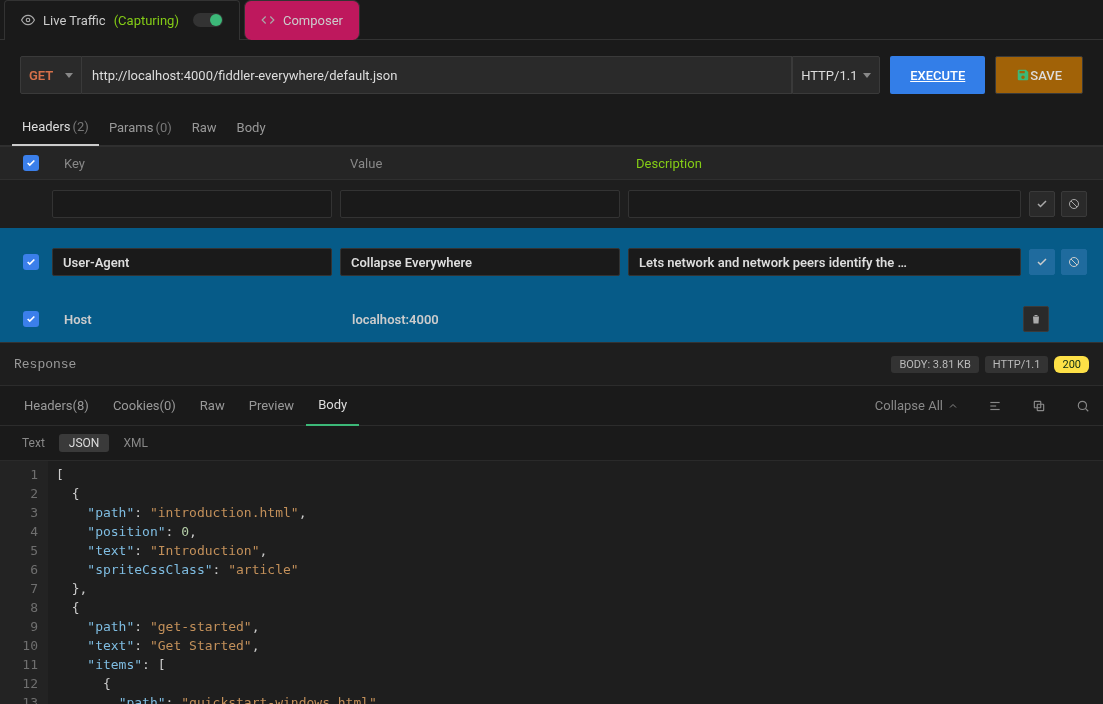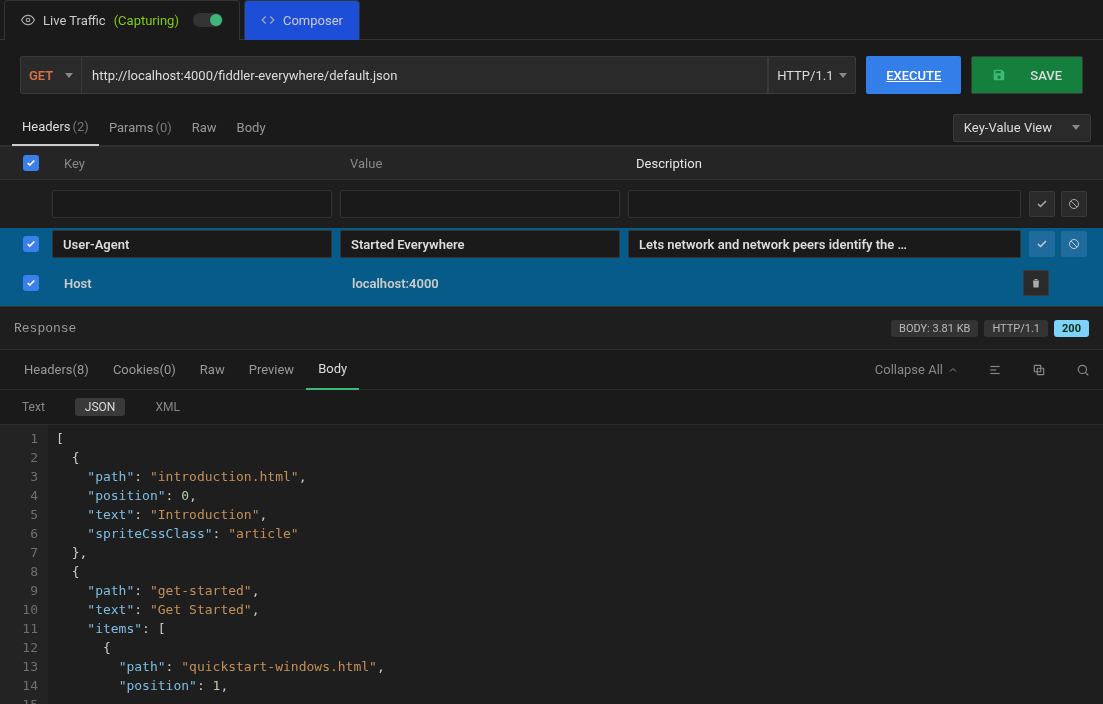--- a/index.html
+++ b/index.html
@@ -1,79 +1,79 @@
 <!DOCTYPE html>
 <html><head>
 <meta charset="utf-8">
 <style>
 * { box-sizing: border-box; margin: 0; padding: 0; }
 body { font-family: -apple-system, BlinkMacSystemFont, "Segoe UI", Roboto, sans-serif; background: #1a1a1a; color: #ccc; font-size: 13px; width: 1103px; height: 704px; overflow: hidden; }
 
 
 .topbar { display: flex; align-items: center; height: 40px; border-bottom: 1px solid #333; background: #1a1a1a; }
 .top-tab { display: flex; align-items: center; gap: 8px; padding: 0 16px; height: 40px; border: 1px solid #333; border-bottom: none; border-radius: 4px 4px 0 0; margin-left: 4px; cursor: pointer; background: #1a1a1a; }
-.top-tab.active { background: #1d4ed8; }
+.top-tab.active { background: #be185d; border-radius: 7px; }
 .top-tab .ico { width: 14px; height: 14px; display: inline-flex; align-items: center; justify-content: center; }
 .capturing { color: #84cc16; }
 .toggle { position: relative; width: 30px; height: 14px; border-radius: 7px; background: #333; display: inline-block; margin-left: 6px; }
 .toggle::after { content: ""; position: absolute; right: 1px; top: 1px; width: 12px; height: 12px; border-radius: 50%; background: #3cb878; }
 
 
 .reqbar { display: flex; gap: 10px; padding: 16px 20px; align-items: center; }
 .method { width: 62px; height: 38px; background: #2a2a2a; border: 1px solid #3a3a3a; display: flex; align-items: center; justify-content: space-between; padding: 0 8px; border-radius: 2px 0 0 2px; color: #d6704a; font-weight: 600; }
 .urlbox { flex: 1; height: 38px; background: #2a2a2a; border: 1px solid #3a3a3a; border-left: none; display: flex; align-items: center; padding: 0 10px; color: #ddd; }
 .httpver { width: 88px; height: 38px; background: #2a2a2a; border: 1px solid #3a3a3a; display: flex; align-items: center; justify-content: space-between; padding: 0 8px; color: #ddd; border-radius: 0 2px 2px 0; }
 .btn { height: 38px; padding: 0 20px; display: flex; align-items: center; justify-content: center; border-radius: 2px; font-weight: 500; cursor: pointer; }
 .btn-exec { background: #337ee8; color: #fff; text-decoration: underline; }
-.btn-save { background: #15803d; border: 1px solid #3a3a3a; color: #ddd; gap: 24px; }
+.btn-save { background: #a16207; border: 1px solid #3a3a3a; color: #ddd; gap: 0; }
 .save-ico { color: #3cb878; }
 
 
 .subtabs { display: flex; align-items: center; height: 36px; padding: 0 12px; border-bottom: 1px solid #2f2f2f; }
 .subtabs .tab { padding: 0 10px; height: 36px; display: flex; align-items: center; cursor: pointer; color: #999; }
 .subtabs .tab.active { border-bottom: 2px solid #ccc; color: #ddd; }
 .subtabs .cnt { color: #777; margin-left: 2px; }
 .kvview { margin-left: auto; height: 28px; background: #2a2a2a; border: 1px solid #3a3a3a; display: flex; align-items: center; padding: 0 10px; gap: 20px; border-radius: 2px; color: #ddd; }
 
 
 .grid-head { display: flex; height: 34px; align-items: center; background: #252525; border-top: 1px solid #2f2f2f; border-bottom: 1px solid #2f2f2f; padding-left: 10px; }
 .ckcell { width: 42px; display: flex; justify-content: center; }
 .ck { width: 16px; height: 16px; border-radius: 3px; background: #3b7fea; display: inline-flex; align-items: center; justify-content: center; }
 .col-key { width: 286px; padding-left: 12px; color: #888; }
 .col-val { width: 286px; padding-left: 12px; color: #888; }
-.col-desc { flex: 1; padding-left: 12px; color: #e5e5e5; }
+.col-desc { flex: 1; padding-left: 12px; color: #84cc16; }
 .col-act { width: 168px; }
 
-.grid-row { display: flex; align-items: center; padding: 2px 10px; }
+.grid-row { display: flex; align-items: center; padding: 20px 10px; }
 .grid-row.blank { background: #1e1e1e; padding: 10px; }
 .grid-row.sel { background: #065b88; }
 .cell-input { height: 28px; background: #1a1a1a; border: 1px solid #333; border-radius: 2px; padding: 0 10px; color: #ddd; display: flex; align-items: center; overflow: hidden; white-space: nowrap; text-overflow: ellipsis; }
 .cell-key { width: 280px; margin-right: 8px; }
 .cell-val { width: 280px; margin-right: 8px; }
 .cell-desc { flex: 1; margin-right: 8px; }
 .act-btn { width: 26px; height: 26px; background: #2a2a2a; border: 1px solid #3a3a3a; display: inline-flex; align-items: center; justify-content: center; border-radius: 2px; margin-right: 6px; cursor: pointer; color: #aaa; }
 .grid-row.sel .cell-input { font-weight: 600; }
 .grid-row.sel .act-btn { background: #1f6b9e; border-color: #1f6b9e; }
 
 
 .resp-head { display: flex; align-items: center; height: 44px; padding: 0 14px; border-top: 1px solid #333; border-bottom: 1px solid #2c2c2c; background: #1e1e1e; }
 .resp-title { color: #999; font-family: Liberation Mono, monospace; }
 .resp-head .spacer { flex: 1; }
 .pill { padding: 2px 8px; border-radius: 3px; background: #333; color: #bbb; font-size: 11px; margin-left: 6px; }
-.pill.ok { background: #7dd3fc; color: #0d2b14; font-weight: 700; }
+.pill.ok { background: #fde047; color: #0d2b14; font-weight: 400; border-radius: 6px; }
 
 
 .rsub { display: flex; align-items: center; height: 40px; padding: 0 12px; border-bottom: 1px solid #2c2c2c; }
 .rsub .tab { padding: 0 12px; height: 40px; display: flex; align-items: center; cursor: pointer; color: #999; }
 .rsub .tab.active { color: #ddd; border-bottom: 2px solid #3cb878; }
 .rsub .right { margin-left: auto; display: flex; align-items: center; gap: 28px; color: #888; }
 .icosm { width: 16px; height: 16px; cursor: pointer; display: inline-flex; align-items: center; justify-content: center; }
 
 
-.btypes { display: flex; gap: 30px; padding: 8px 22px; align-items: center; border-bottom: 1px solid #2a2a2a; }
+.btypes { display: flex; gap: 14px; padding: 8px 22px; align-items: center; border-bottom: 1px solid #2a2a2a; }
 .btypes .bt { color: #888; font-size: 12px; cursor: pointer; }
 .btypes .bt.active { background: #3a3a3a; padding: 2px 10px; border-radius: 3px; color: #ddd; }
 
 
 .code-wrap { display: flex; height: 285px; overflow: hidden; background: #1e1e1e; }
 .gutter { width: 48px; background: #232323; text-align: right; padding: 4px 10px 4px 4px; color: #6f6f6f; font-family: "Consolas", monospace; font-size: 13px; line-height: 19px; }
 .gutter div { height: 19px; }
 .codearea { flex: 1; padding: 4px 8px; font-family: "Consolas", monospace; font-size: 13px; line-height: 19px; white-space: pre; color: #ccc; position: relative; }
 .codearea .line { height: 19px; }
 .s-key { color: #7fbde2; }
@@ -145,24 +145,20 @@
   <div class="tab">
       <span>Params</span>
       <span class="cnt">(0)</span>
     </div>
   <div class="tab">
       <span>Raw</span>
     </div>
   <div class="tab">
       <span>Body</span>
     </div>
-  <div class="kvview">
-    <span>Key-Value View</span>
-    <span class="caret"></span>
-  </div>
 </div>
 
 <div class="grid-head">
   <div class="ckcell">
       <span class="ck">
         <svg width="10" height="10" viewBox="0 0 24 24" stroke="#fff" stroke-width="4" fill="none">
           <polyline points="20 6 9 17 4 12"></polyline>
         </svg>
       </span>
     </div>
@@ -197,21 +193,21 @@
       <span class="ck">
         <svg width="10" height="10" viewBox="0 0 24 24" stroke="#fff" stroke-width="4" fill="none">
           <polyline points="20 6 9 17 4 12"></polyline>
         </svg>
       </span>
     </div>
   <div class="cell-input cell-key">
       <span>User-Agent</span>
     </div>
   <div class="cell-input cell-val">
-      <span>Started Everywhere</span>
+      <span>Collapse Everywhere</span>
     </div>
   <div class="cell-input cell-desc">
       <span>Lets network and network peers identify the …</span>
     </div>
   <div style="display:flex">
     <span class="act-btn">
         <svg width="12" height="12" viewBox="0 0 24 24" stroke="#ccc" stroke-width="3" fill="none">
           <polyline points="20 6 9 17 4 12"></polyline>
         </svg>
       </span>

